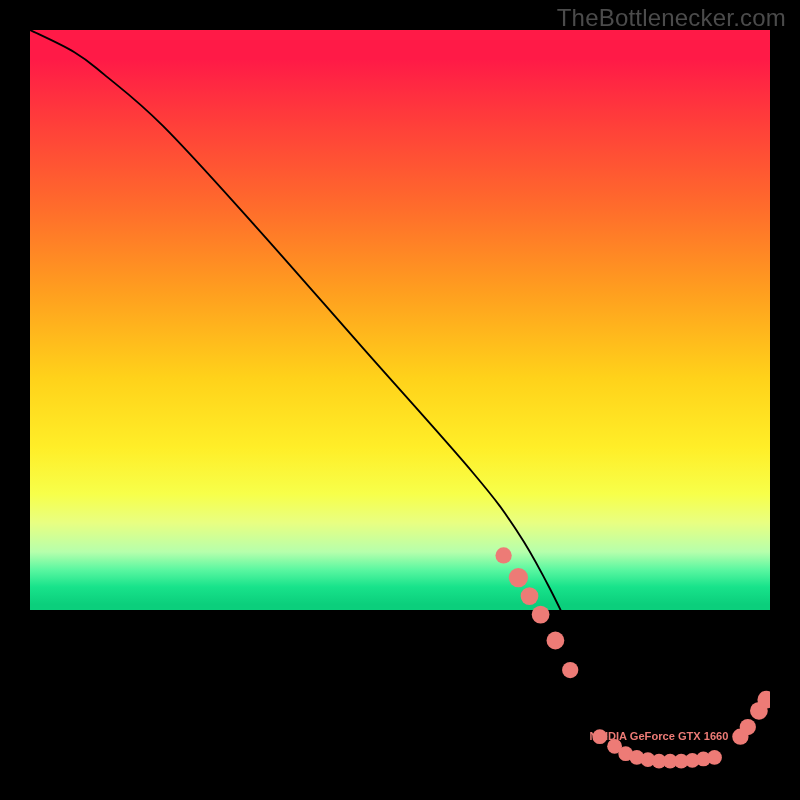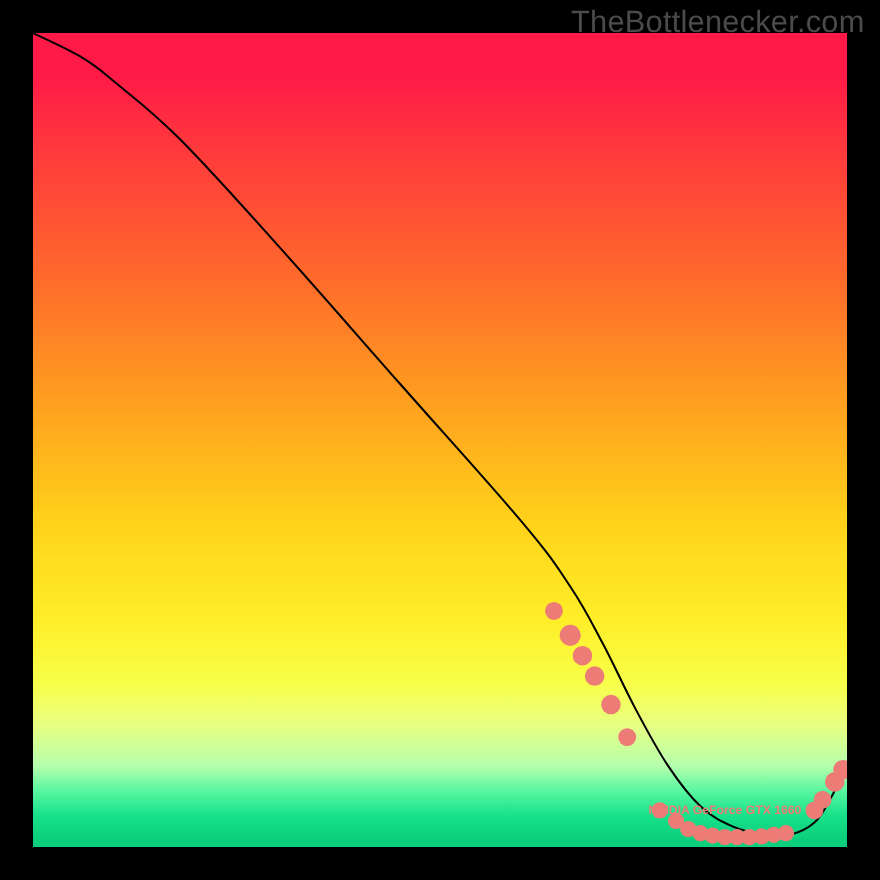--- a/index.html
+++ b/index.html
@@ -15,32 +15,32 @@
     position: relative;
     width: 800px;
     height: 800px;
     background: #000;
   }
   .watermark {
     position: absolute;
     top: 4px;
     right: 14px;
     color: #4b4b4b;
-    font-size: 28px;
+    font-size: 24px;
     font-weight: 400;
     letter-spacing: 0.2px;
     z-index: 20;
     user-select: none;
   }
   .plot {
     position: absolute;
     left: 30px;
     top: 30px;
     width: 740px;
-    height: 740px;
+    height: 580px;
   }
   .gradient {
     position: absolute;
     inset: 0;
     background: linear-gradient(
       to bottom,
       #ff1a47 0%,
       #ff1a47 5%,
       #ff3b3b 15%,
       #ff6a2c 30%,

